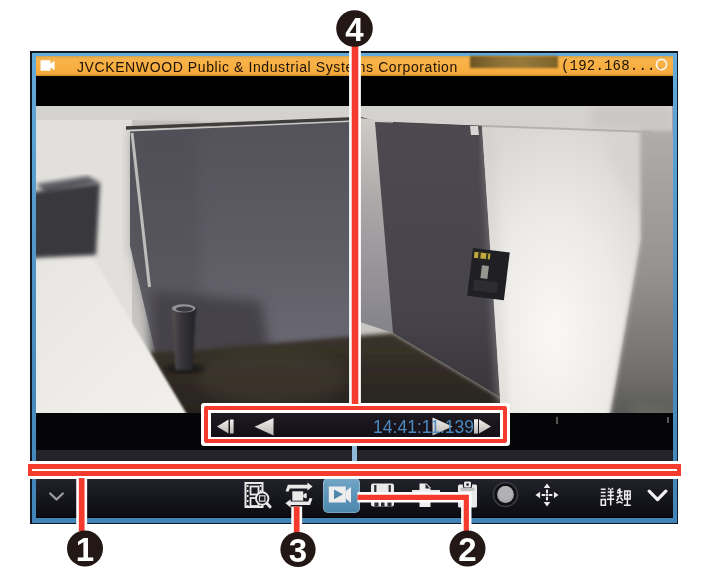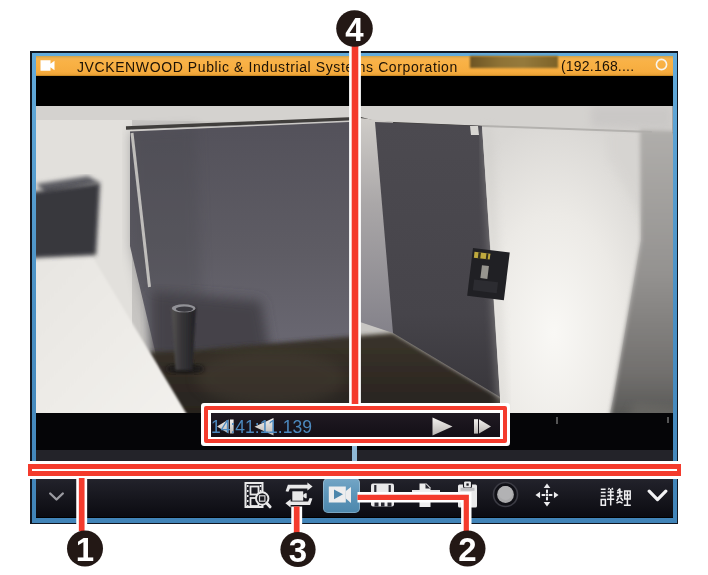--- a/index.html
+++ b/index.html
@@ -19,21 +19,21 @@
 <div class="abs" style="left:36px;top:56px;width:636.5px;height:19.5px;background:linear-gradient(180deg,#cfa54d 0%,#f6b24d 14%,#f9b246 30%,#f6ac3f 78%,#eea437 92%,#bd8221 100%);"></div>
 
 <svg class="abs" style="left:40px;top:59px;" width="16" height="13" viewBox="0 0 16 13">
   <path d="M0.5 1.2 h10 v10.6 h-10 z M10.5 4.8 L14.5 1.8 V11.2 L10.5 8.2 z" fill="#ffffff"></path>
 </svg>
 
 <div class="abs" style="left:77px;top:58.5px;width:420px;font-size:14px;letter-spacing:0.6px;color:#1c1206;white-space:nowrap;">JVCKENWOOD Public &amp; Industrial Systems Corporation</div>
 
 <div class="abs" style="left:470px;top:55.5px;width:88px;height:12.5px;background:linear-gradient(90deg,#6d5524,#8f7336 35%,#957a3c 60%,#7d6228);filter:blur(1.2px);"></div>
 
-<div class="abs" style="left:561px;top:58px;font-size:14px;letter-spacing:0.2px;color:#1c1206;white-space:nowrap;">(192.168....</div>
+<div class="abs" style="left:561px;top:58px;font-size:14px;letter-spacing:0.2px;color:#1c1206;white-space:nowrap;font-family:Liberation Mono, monospace;">(192.168....</div>
 
 <svg class="abs" style="left:654px;top:57px;" width="15" height="15" viewBox="0 0 15 15">
   <circle cx="7.5" cy="7.5" r="5.1" fill="none" stroke="#f8f4ec" stroke-width="1.6"></circle>
 </svg>
 
 <svg class="abs" style="left:36px;top:106px;filter:blur(0.6px);" width="636.5" height="307" viewBox="0 0 636.5 307" preserveAspectRatio="none">
   <defs>
     <linearGradient id="inwall" x1="0" y1="0" x2="0" y2="1">
       <stop offset="0" stop-color="#53515a"></stop>
           <stop offset="0.45" stop-color="#5e5c64"></stop>
@@ -272,21 +272,21 @@
     </linearGradient>
   </defs>
   <path d="M6 13.5 L17.5 6.5 V20.5 Z" fill="url(#tri)"></path>
   <rect x="19" y="6.5" width="3.6" height="14" fill="url(#tri)"></rect>
   <path d="M43.5 13.7 L62.5 4.9 V22.6 Z" fill="url(#tri)"></path>
   <path d="M241.5 13.5 L221.5 4.5 V22.5 Z" fill="url(#tri)"></path>
   <rect x="263" y="6.2" width="4" height="14.4" fill="url(#tri)"></rect>
   <path d="M268 6.2 L280 13.4 L268 20.6 Z" fill="url(#tri)"></path>
 </svg>
 
-<div class="abs" style="left:211px;top:417px;width:263px;text-align:left;font-size:17.5px;color:#4c89bf;">14:41:11.139</div>
+<div class="abs" style="left:211px;top:417px;width:263px;text-align:right;font-size:17.5px;color:#4c89bf;">14:41:11.139</div>
 
 <div class="abs" style="left:25.4px;top:461.3px;width:658px;height:18px;background:#fff;"></div>
 
 <div class="abs" style="left:28px;top:463.9px;width:653px;height:12.4px;background:#f43b2d;"></div>
 
 <div class="abs" style="left:32.2px;top:468.9px;width:644.6px;height:2.6px;background:#fff;"></div>
 
 <svg class="abs" style="left:0;top:0;" width="708" height="575" viewBox="0 0 708 575">
 
   <g>

